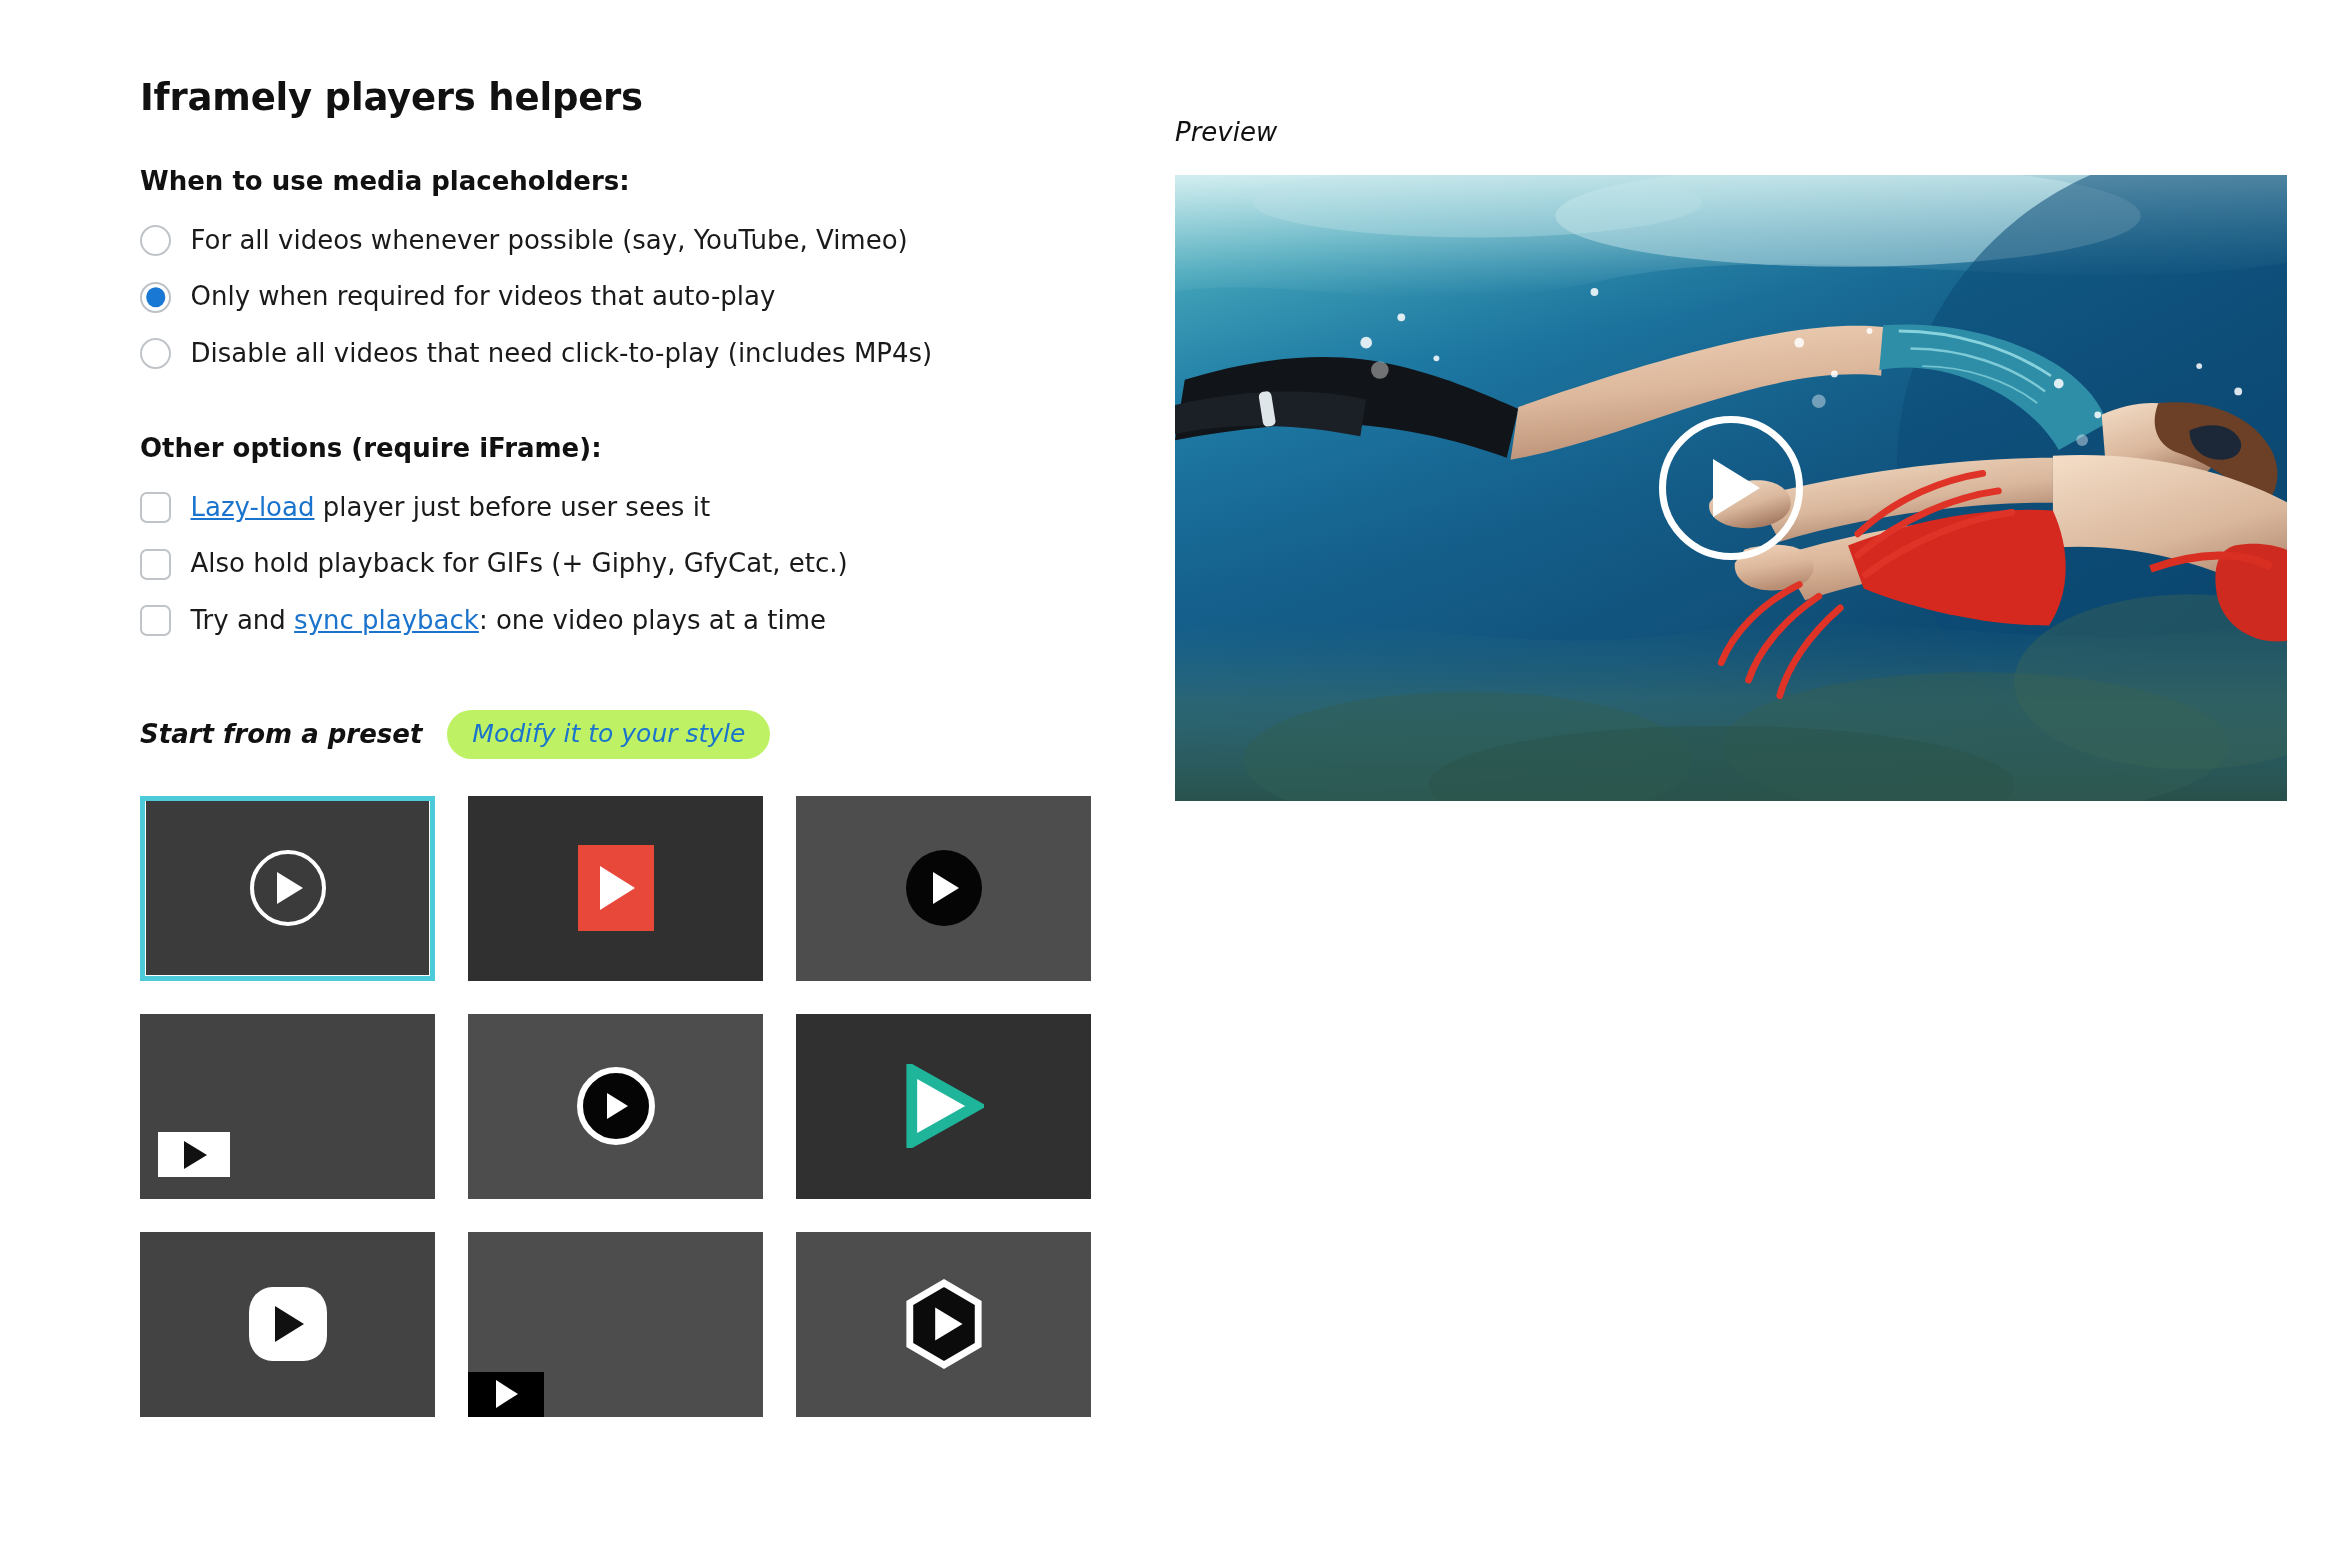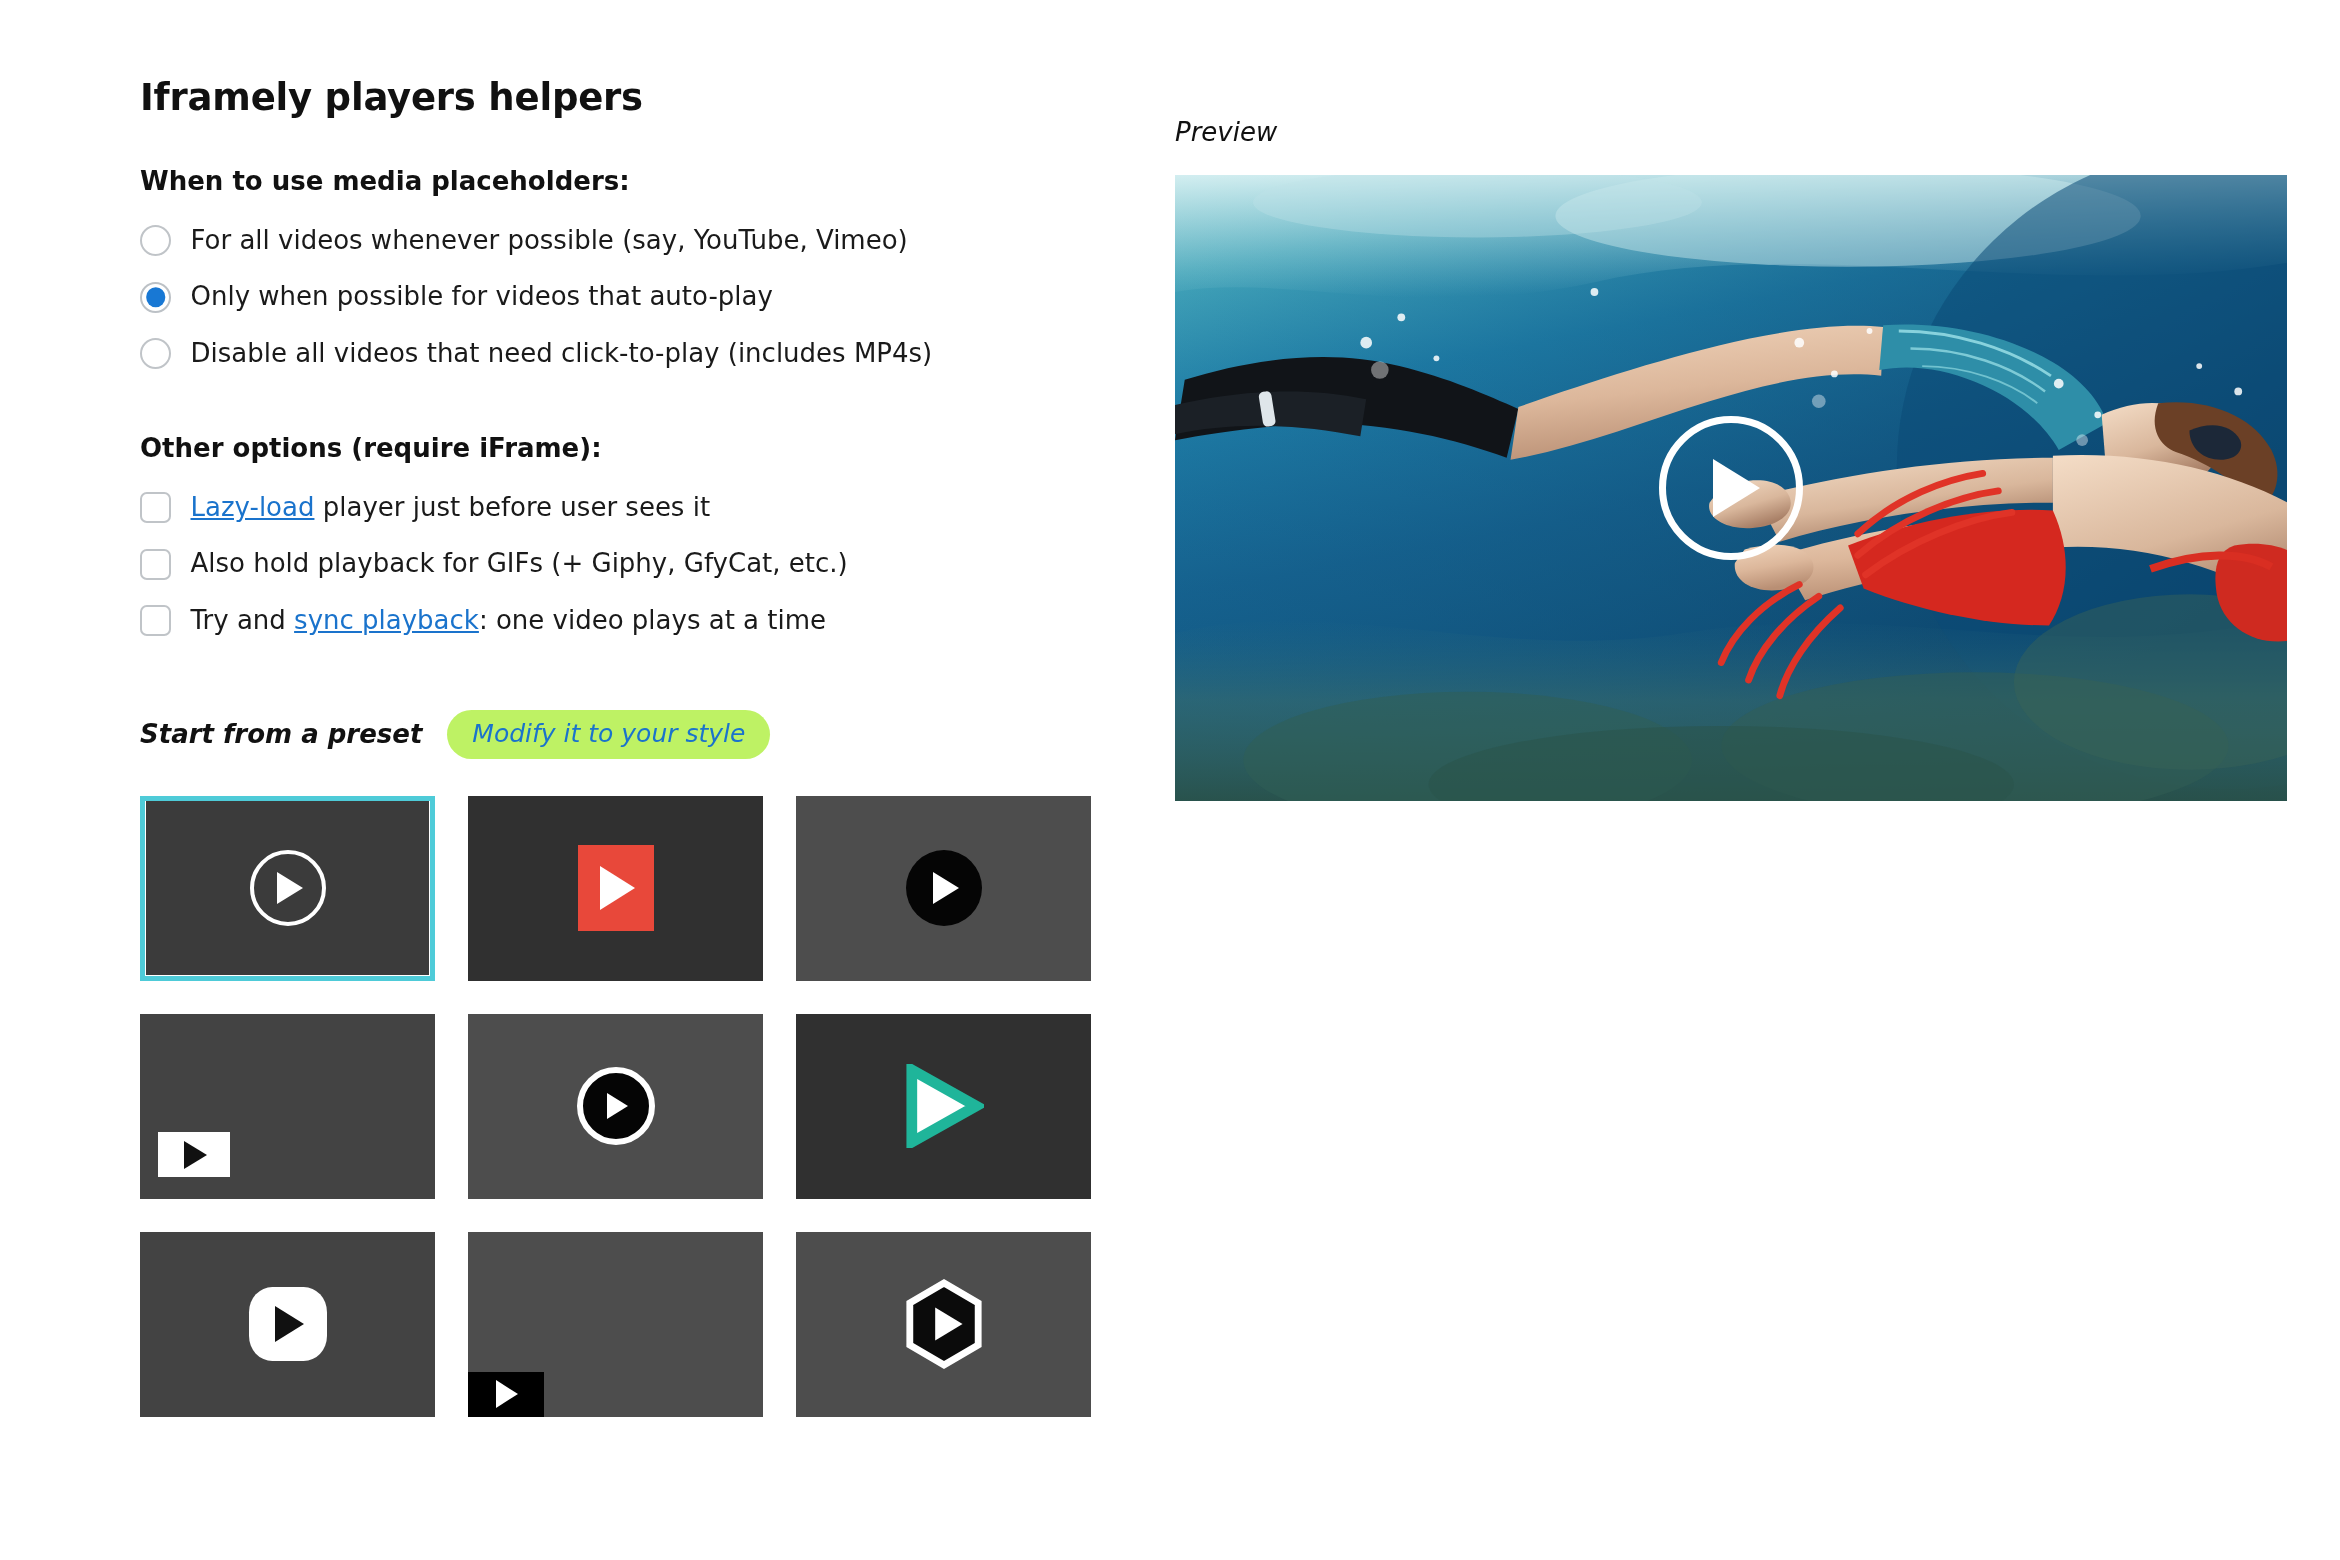--- a/index.html
+++ b/index.html
@@ -325,21 +325,21 @@
     <div>
       <div class="section-heading">When to use media placeholders:</div>
 
       <div class="option-row">
         <span class="radio"></span>
         <span class="option-label">For all videos whenever possible (say, YouTube, Vimeo)</span>
       </div>
 
       <div class="option-row">
         <span class="radio checked"></span>
-        <span class="option-label">Only when possible for videos that auto-play</span>
+        <span class="option-label">Only when required for videos that auto-play</span>
       </div>
 
       <div class="option-row">
         <span class="radio"></span>
         <span class="option-label">Disable all videos that need click-to-play (includes MP4s)</span>
       </div>
     </div>
 
     <div class="spacer-between-groups"></div>
 

